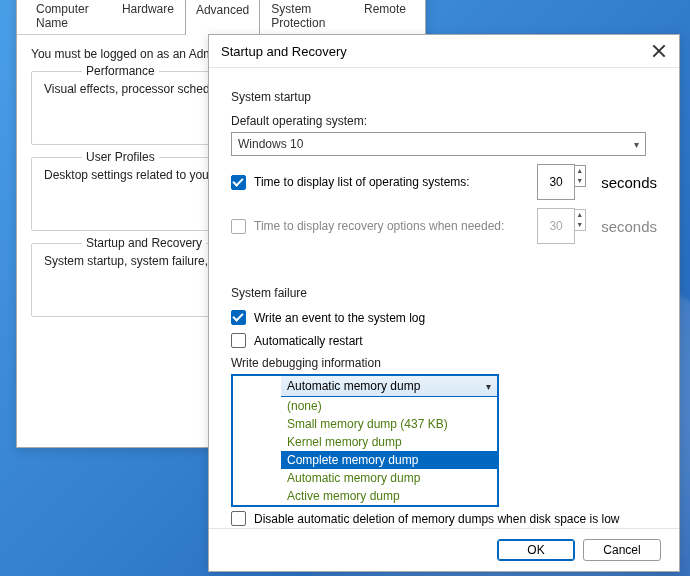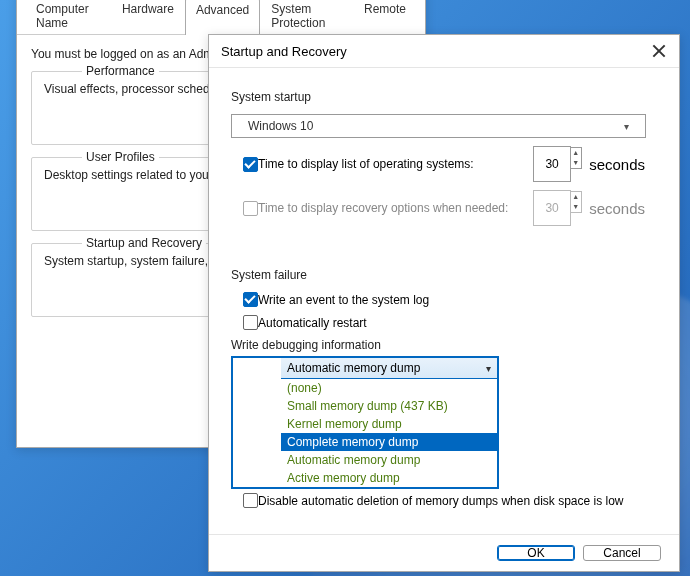--- a/index.html
+++ b/index.html
@@ -34,45 +34,45 @@
 .close::before, .close::after { content:""; position:absolute; left:7px; top:0; width:2px; height:16px; background:#333; }
 .close::before { transform:rotate(45deg); }
 .close::after { transform:rotate(-45deg); }
 
 .dialog-body { padding: 14px 22px 10px; }
 .section-head { font-size:12px; margin: 8px 0 10px; color:#222; }
 .label { font-size:12px; color:#222; margin-bottom:4px; display:block; }
 .select {
   width: 415px; height: 24px; border:1px solid #999; background:#fff;
   display:flex; align-items:center; justify-content:space-between;
-  padding: 0 16px; font-size:12px; color:#333;
+  padding: 0 6px; font-size:12px; color:#333;
 }
 .select .chev { font-size:10px; color:#555; }
-.row { display:flex; align-items:center; margin: 8px 12px; }
+.row { display:flex; align-items:center; gap:8px; margin: 8px 0; }
 .chk { width:15px; height:15px; border:1px solid #666; border-radius:2px; background:#fff; position:relative; flex:none; }
 .chk.checked { background:#0067c0; border-color:#0067c0; }
 .chk.checked::after { content:""; position:absolute; left:3px; top:0px; width:4px; height:8px; border:solid #fff; border-width:0 2px 2px 0; transform:rotate(45deg); }
 .row .text { flex:1; font-size:12px; }
 .spin { width:38px; height:36px; border:1px solid #999; display:flex; align-items:center; justify-content:center; font-size:12px; position:relative; }
 .spin .btns { position:absolute; right:-12px; top:0; width:12px; height:22px; border:1px solid #999; border-left:none; display:flex; flex-direction:column; }
 .spin .btns span { flex:1; font-size:7px; text-align:center; line-height:10px; color:#555; }
 .unit { font-size:15px; margin-left:18px; }
 .row.disabled { color:#888; }
 .row.disabled .spin, .row.disabled .btns { border-color:#bbb; color:#aaa; }
 .row.disabled .chk { border-color:#aaa; }
 
 .combo-open {
   width: 268px; border:2px solid #0067c0; position:relative; margin-top:4px;padding-left:48px;
 }
 .combo-open .sel { background:linear-gradient(#e8f2fb,#d8e9f8); padding:3px 6px; display:flex; justify-content:space-between; align-items:center; font-size:12px; border-bottom:1px solid #0067c0; }
 .combo-open .sel .chev { font-size:10px; color:#333; }
 .combo-open .opt { padding:2px 6px; font-size:12px; background:#fff; color:#4d7c0f; cursor:default; }
 .combo-open .opt.hl { background:#0067c0; color:#fff; }
 .footer { display:flex; justify-content:flex-end; gap:8px; padding: 10px 18px; border-top:1px solid #e5e5e5; position:absolute; bottom:0; left:0; right:0; background:#fff; }
-.btn { min-width:78px; height:16px; border:1px solid #999; background:#fff; font-size:12px; border-radius:3px; cursor:pointer; display:flex; align-items:center; justify-content:center; }
+.btn { min-width:78px; height:22px; border:1px solid #999; background:#fff; font-size:12px; border-radius:3px; cursor:pointer; display:flex; align-items:center; justify-content:center; }
 .btn.primary { border-color:#0067c0; box-shadow:0 0 0 1px #0067c0 inset; }
 .under-dropdown { margin-top:4px;align-items:flex-end; }
 </style>
 </head>
 <body>
 
 <div class="wave"></div>
 
 <div class="win parent">
   <div class="tabs">
@@ -102,20 +102,21 @@
   </div>
 </div>
 
 <div class="win dialog">
   <div class="titlebar">
     <span class="title">Startup and Recovery</span>
     <span class="close"></span>
   </div>
   <div class="dialog-body">
     <div class="section-head">System startup</div>
+    <span class="label">Default operating system:</span>
     <div class="select">
       <span>Windows 10</span>
       <span class="chev">▾</span>
     </div>
 
     <div class="row">
       <span class="chk checked"></span>
       <span class="text">Time to display list of operating systems:</span>
       <span class="spin">
         <span>30</span>

